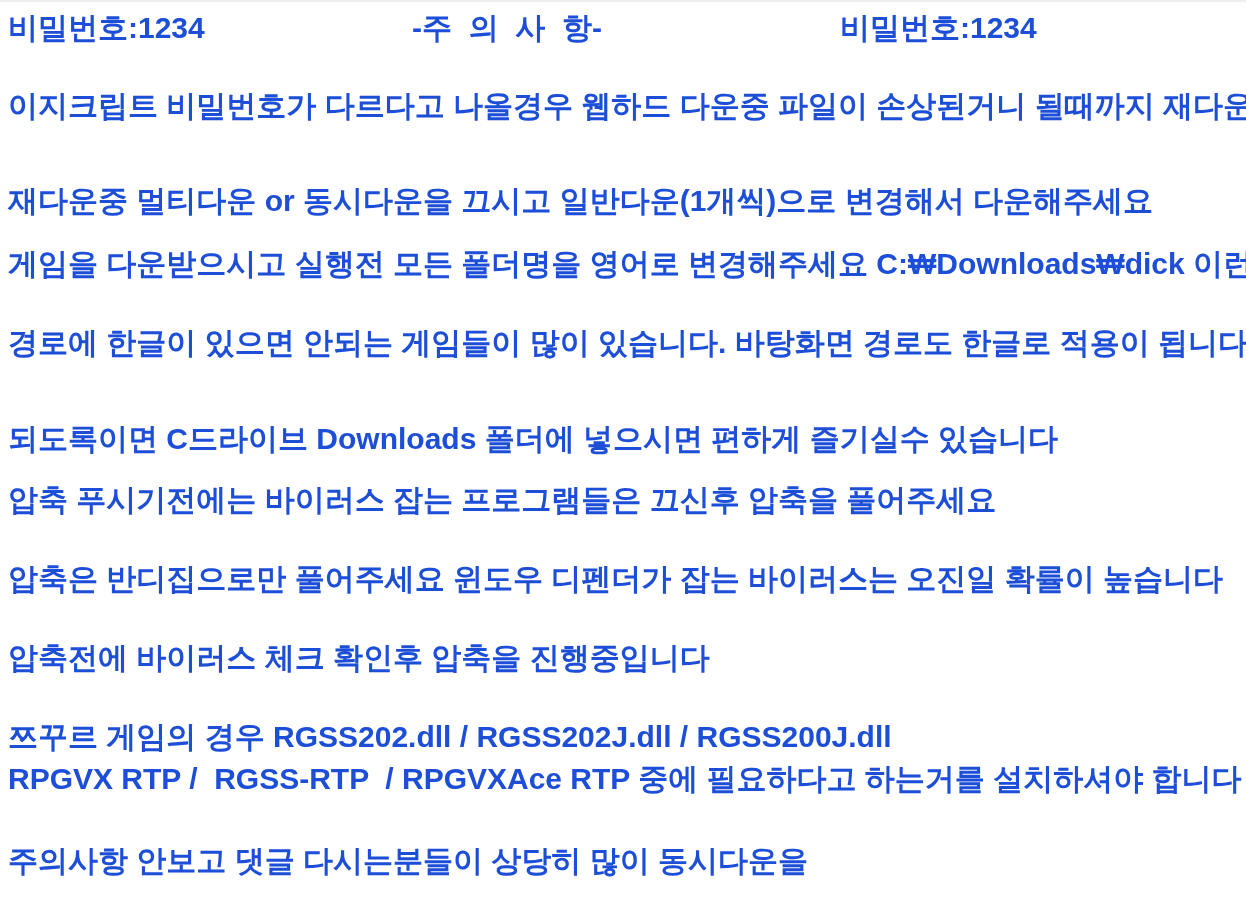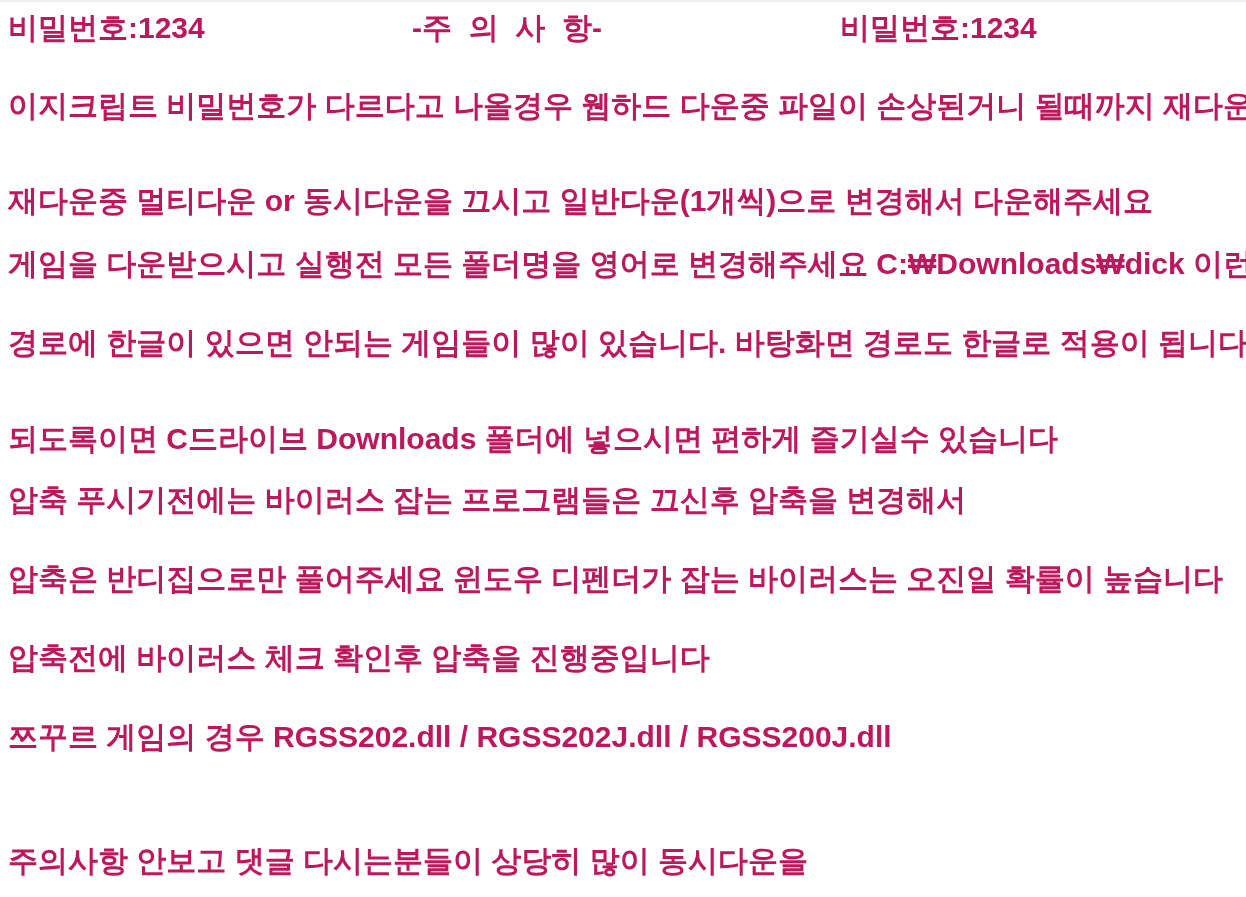--- a/index.html
+++ b/index.html
@@ -8,21 +8,21 @@
     background: #ffffff;
   }
   .page {
     position: relative;
     width: 1246px;
     height: 897px;
     background: #ffffff;
     overflow: hidden;
     font-family: "Liberation Sans", sans-serif;
     font-weight: 700;
-    color: #be185d;
+    color: #1d4ed8;
     font-size: 30px;
   }
   .top-strip {
     position: absolute;
     top: 0;
     left: 0;
     width: 1246px;
     height: 2px;
     background: #f0efed;
   }
@@ -57,23 +57,24 @@
   <div class="line" style="top:88px">이지크립트 비밀번호가 다르다고 나올경우 웹하드 다운중 파일이 손상된거니 될때까지 재다운</div>
 
   <div class="line" style="top:183px">재다운중 멀티다운 or 동시다운을 끄시고 일반다운(1개씩)으로 변경해서 다운해주세요</div>
 
   <div class="line" style="top:246px">게임을 다운받으시고 실행전 모든 폴더명을 영어로 변경해주세요 C:₩Downloads₩dick 이런식</div>
 
   <div class="line" style="top:325px">경로에 한글이 있으면 안되는 게임들이 많이 있습니다. 바탕화면 경로도 한글로 적용이 됩니다</div>
 
   <div class="line" style="top:421px">되도록이면 C드라이브 Downloads 폴더에 넣으시면 편하게 즐기실수 있습니다</div>
 
-  <div class="line" style="top:482px">압축 푸시기전에는 바이러스 잡는 프로그램들은 끄신후 압축을 변경해서</div>
+  <div class="line" style="top:482px">압축 푸시기전에는 바이러스 잡는 프로그램들은 끄신후 압축을 풀어주세요</div>
 
   <div class="line" style="top:561px">압축은 반디집으로만 풀어주세요 윈도우 디펜더가 잡는 바이러스는 오진일 확률이 높습니다</div>
 
   <div class="line" style="top:640px">압축전에 바이러스 체크 확인후 압축을 진행중입니다</div>
 
   <div class="line" style="top:719px">쯔꾸르 게임의 경우 RGSS202.dll / RGSS202J.dll / RGSS200J.dll</div>
 
+  <div class="line" style="top:761px">RPGVX RTP /  RGSS-RTP  / RPGVXAce RTP 중에 필요하다고 하는거를 설치하셔야 합니다</div>
 
   <div class="line" style="top:843px">주의사항 안보고 댓글 다시는분들이 상당히 많이 동시다운을</div>
 </div>
 
 </body></html>

